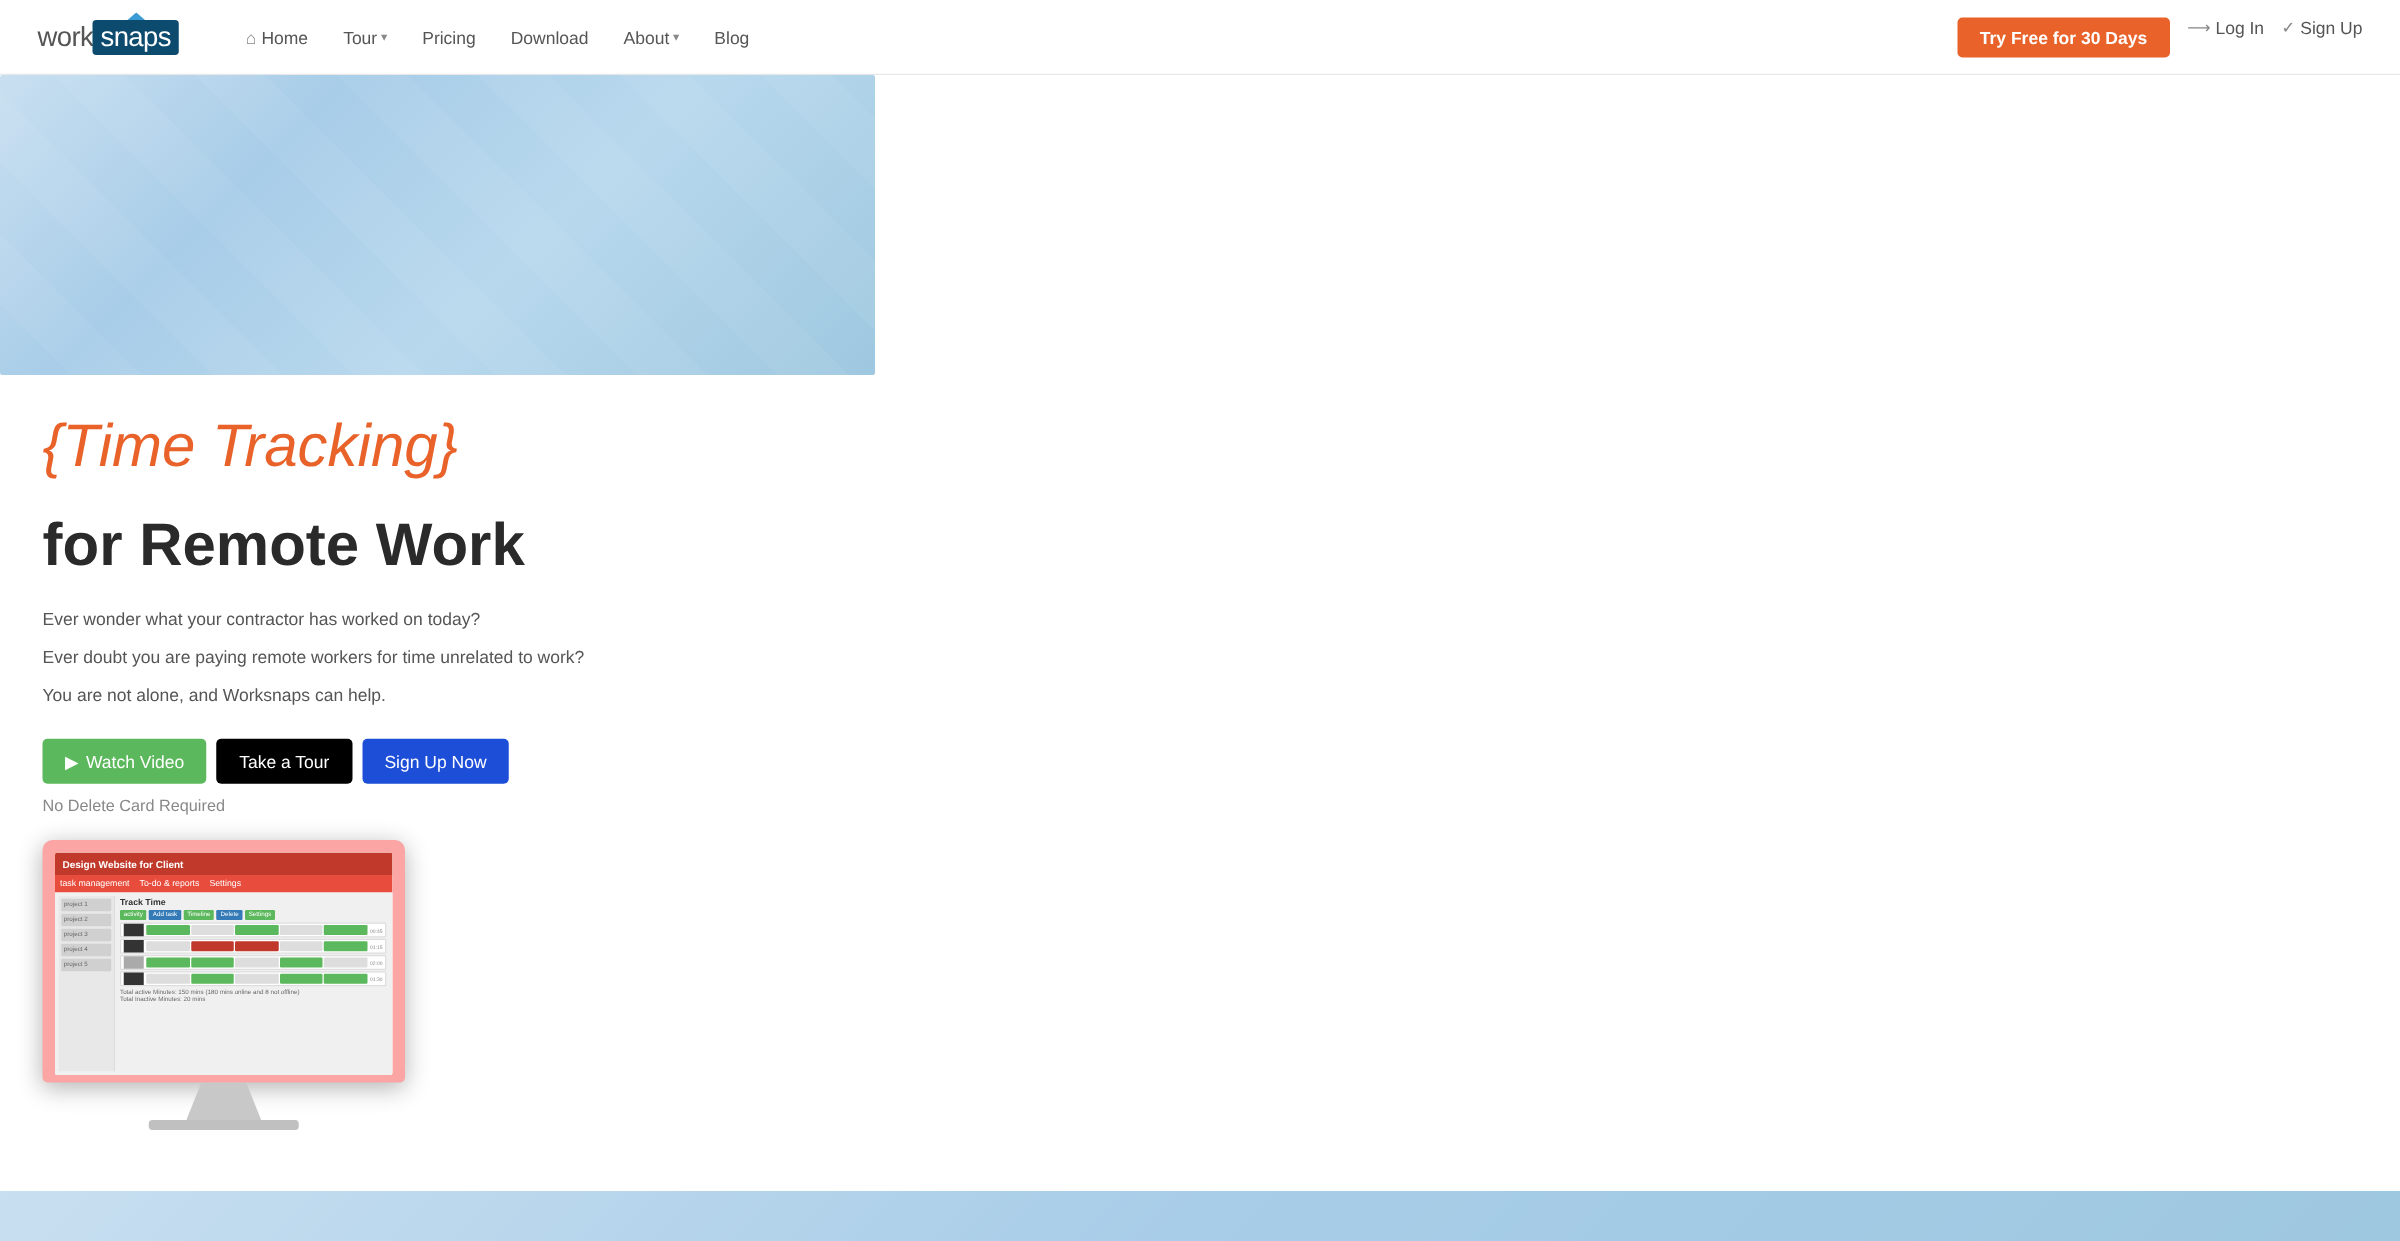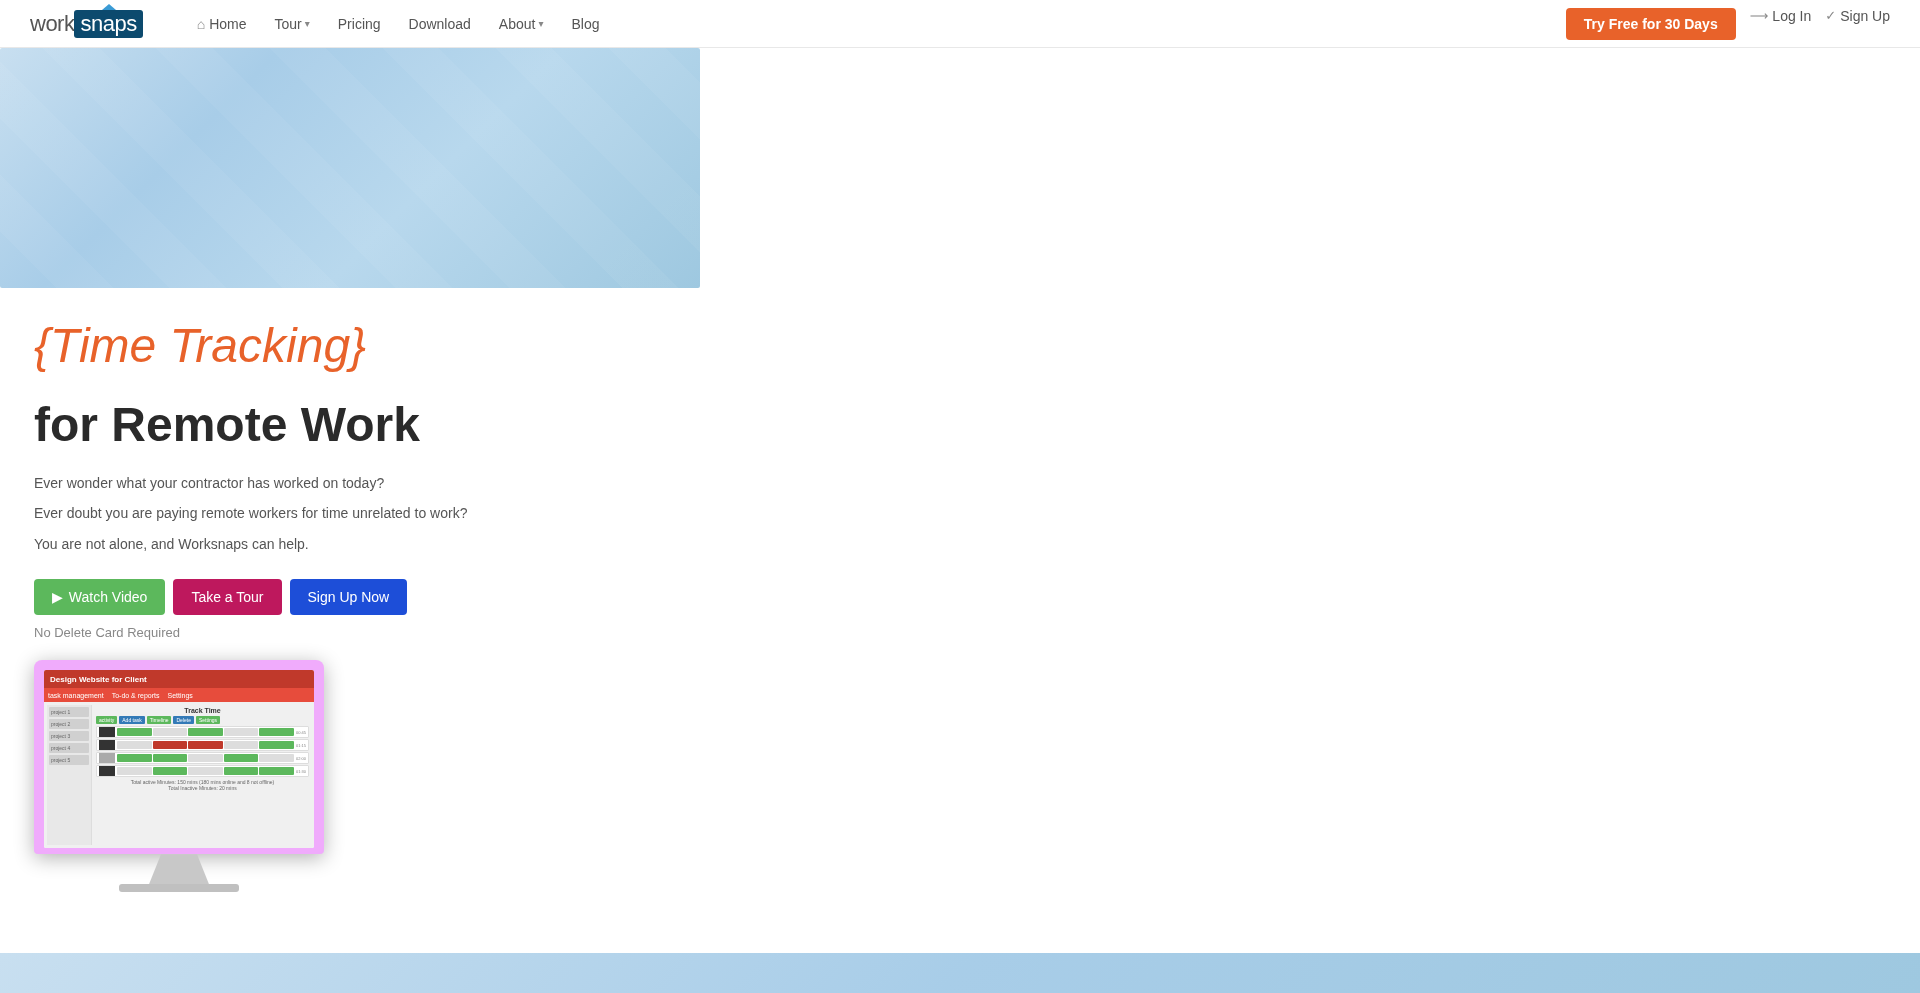--- a/index.html
+++ b/index.html
@@ -2,21 +2,21 @@
 <html><head>
   <meta charset="utf-8">
   <style>
     * { margin: 0; padding: 0; box-sizing: border-box; }
     body { font-family: 'Helvetica Neue', Arial, sans-serif; background: #fff; color: #333; }
 
     
     .navbar {
       display: flex;
       align-items: center;
-      height: 48px;
+      height: 60px;
       padding: 0 30px;
       border-bottom: 1px solid #e8e8e8;
       background: #fff;
       position: relative;
       z-index: 10;
     }
     .navbar-brand {
       display: flex;
       align-items: center;
       text-decoration: none;
@@ -179,21 +179,21 @@
       padding: 10px 18px;
       border-radius: 4px;
       font-size: 14px;
       cursor: pointer;
       display: flex;
       align-items: center;
       gap: 6px;
       font-weight: 500;
     }
     .btn-tour {
-      background: #be185d;
+      background: #000000;
       color: #fff;
       border: none;
       padding: 10px 18px;
       border-radius: 4px;
       font-size: 14px;
       cursor: pointer;
       font-weight: 500;
     }
     .btn-signup {
       background: #1d4ed8;
@@ -212,25 +212,24 @@
       margin-bottom: 20px;
     }
 
     
     .monitor-container {
       position: relative;
       width: 290px;
       margin-top: 10px;
     }
     .monitor-frame {
-      background: #f0abfc;
+      background: #fca5a5;
       border-radius: 8px 8px 4px 4px;
       padding: 10px 10px 6px 10px;
       box-shadow: 0 4px 20px rgba(0,0,0,0.3);
-      text-align: center;
     }
     .monitor-screen {
       background: #fff;
       border-radius: 2px;
       overflow: hidden;
       height: 178px;
       position: relative;
     }
     .screen-titlebar {
       background: #c0392b;

